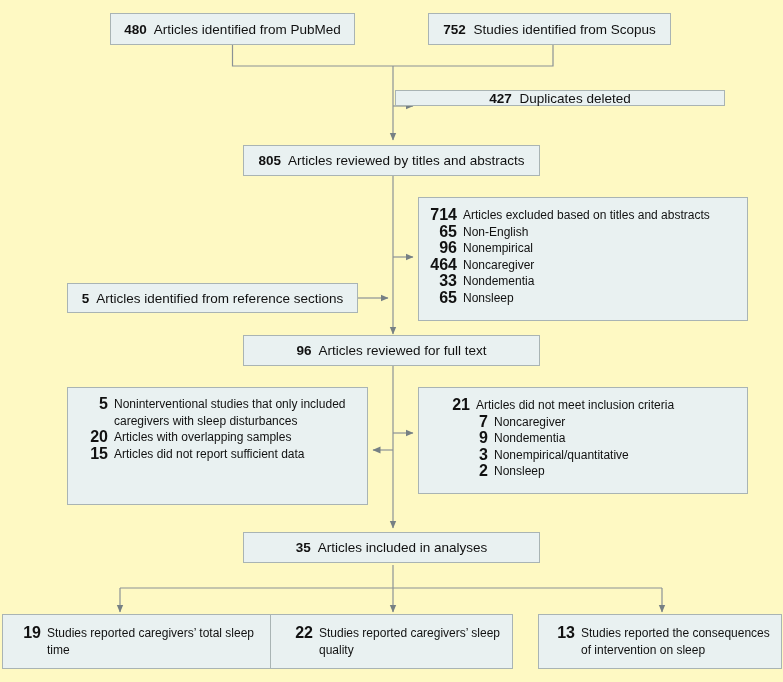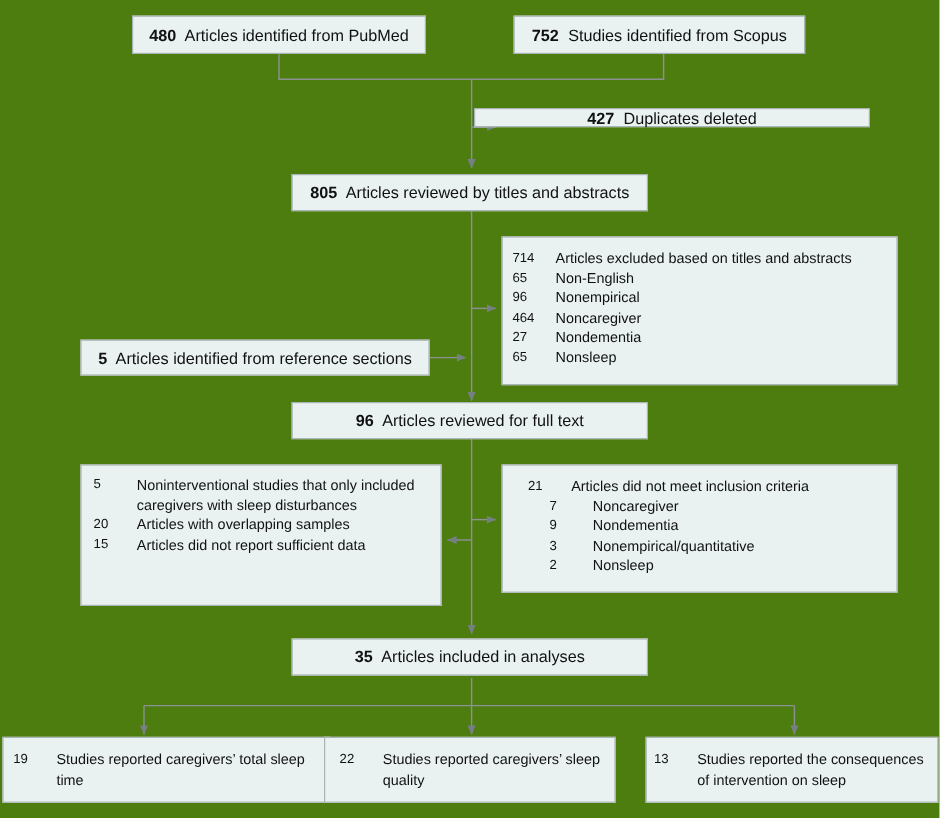--- a/index.html
+++ b/index.html
@@ -8,21 +8,21 @@
     background: #ffffff;
   }
   body {
     font-family: "Liberation Sans", sans-serif;
     color: #111111;
   }
   #diagram {
     position: relative;
     width: 783px;
     height: 682px;
-    background: #4d7c0f;
+    background: #fef9c3;
     overflow: hidden;
   }
   #connectors {
     position: absolute;
     left: 0;
     top: 0;
     width: 783px;
     height: 682px;
     pointer-events: none;
   }
@@ -41,22 +41,23 @@
   .box-inner {
     padding: 0 10px;
   }
   
   .row {
     display: flex;
     align-items: flex-start;
     line-height: 16.5px;
   }
   .num {
-    font-weight: normal;
-    font-size: 11px;
+    font-weight: bold;
+    font-size: 16px;
+    text-align: right;
     flex: 0 0 auto;
     white-space: nowrap;
   }
   .lbl {
     font-size: 12px;
     padding-left: 6px;
     flex: 1 1 auto;
   }
   .simple {
     font-size: 13.5px;
@@ -158,21 +159,21 @@
       </div>
       <div class="row">
         <span class="num w30">96</span>
         <span class="lbl">Nonempirical</span>
       </div>
       <div class="row">
         <span class="num w30">464</span>
         <span class="lbl">Noncaregiver</span>
       </div>
       <div class="row">
-        <span class="num w30">27</span>
+        <span class="num w30">33</span>
         <span class="lbl">Nondementia</span>
       </div>
       <div class="row">
         <span class="num w30">65</span>
         <span class="lbl">Nonsleep</span>
       </div>
     </div>
   </div>
 
   <div class="box" style="left:67px; top:283px; width:291px; height:30px;">

